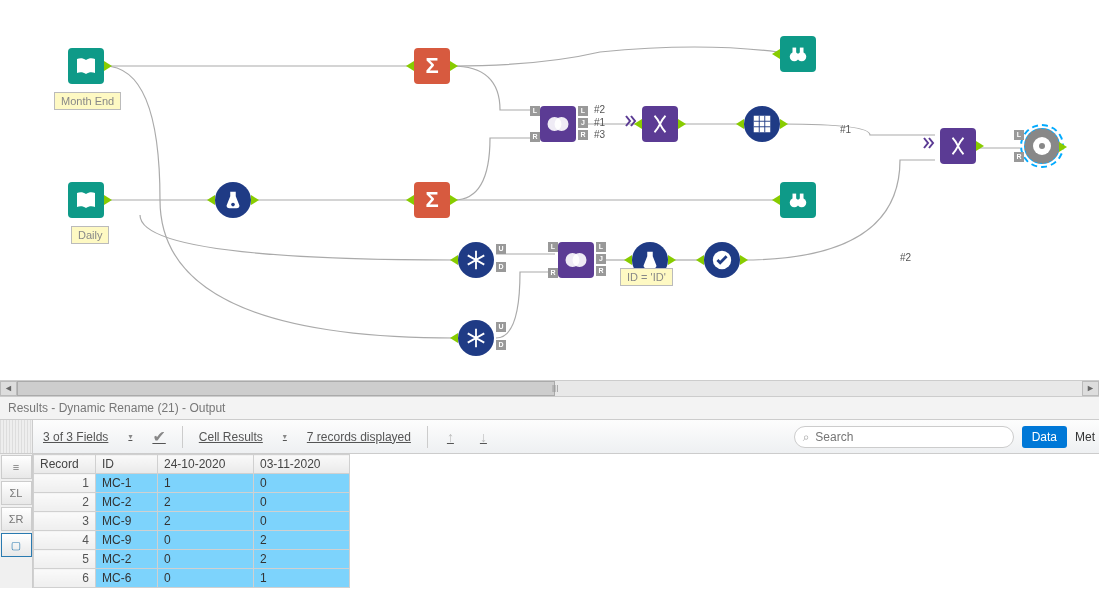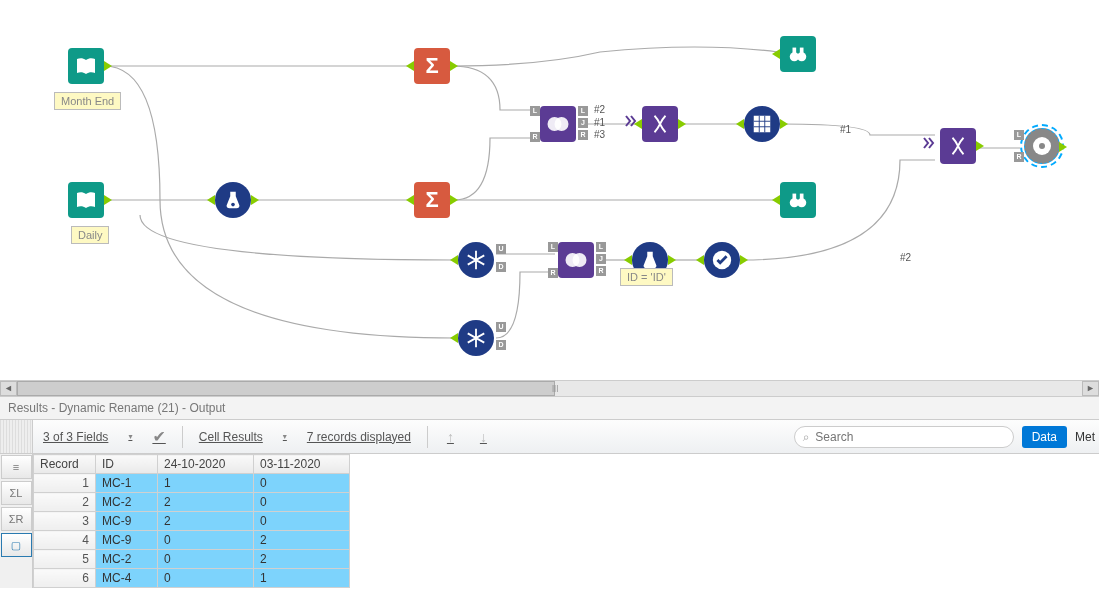--- a/index.html
+++ b/index.html
@@ -355,19 +355,19 @@
           <td>2</td>
         </tr>
         <tr>
           <td class="recno">5</td>
           <td>MC-2</td>
           <td>0</td>
           <td>2</td>
         </tr>
         <tr>
           <td class="recno">6</td>
-          <td>MC-4</td>
+          <td>MC-6</td>
           <td>0</td>
           <td>1</td>
         </tr>
       </tbody>
   </table>
 </div>
 
 </body></html>

